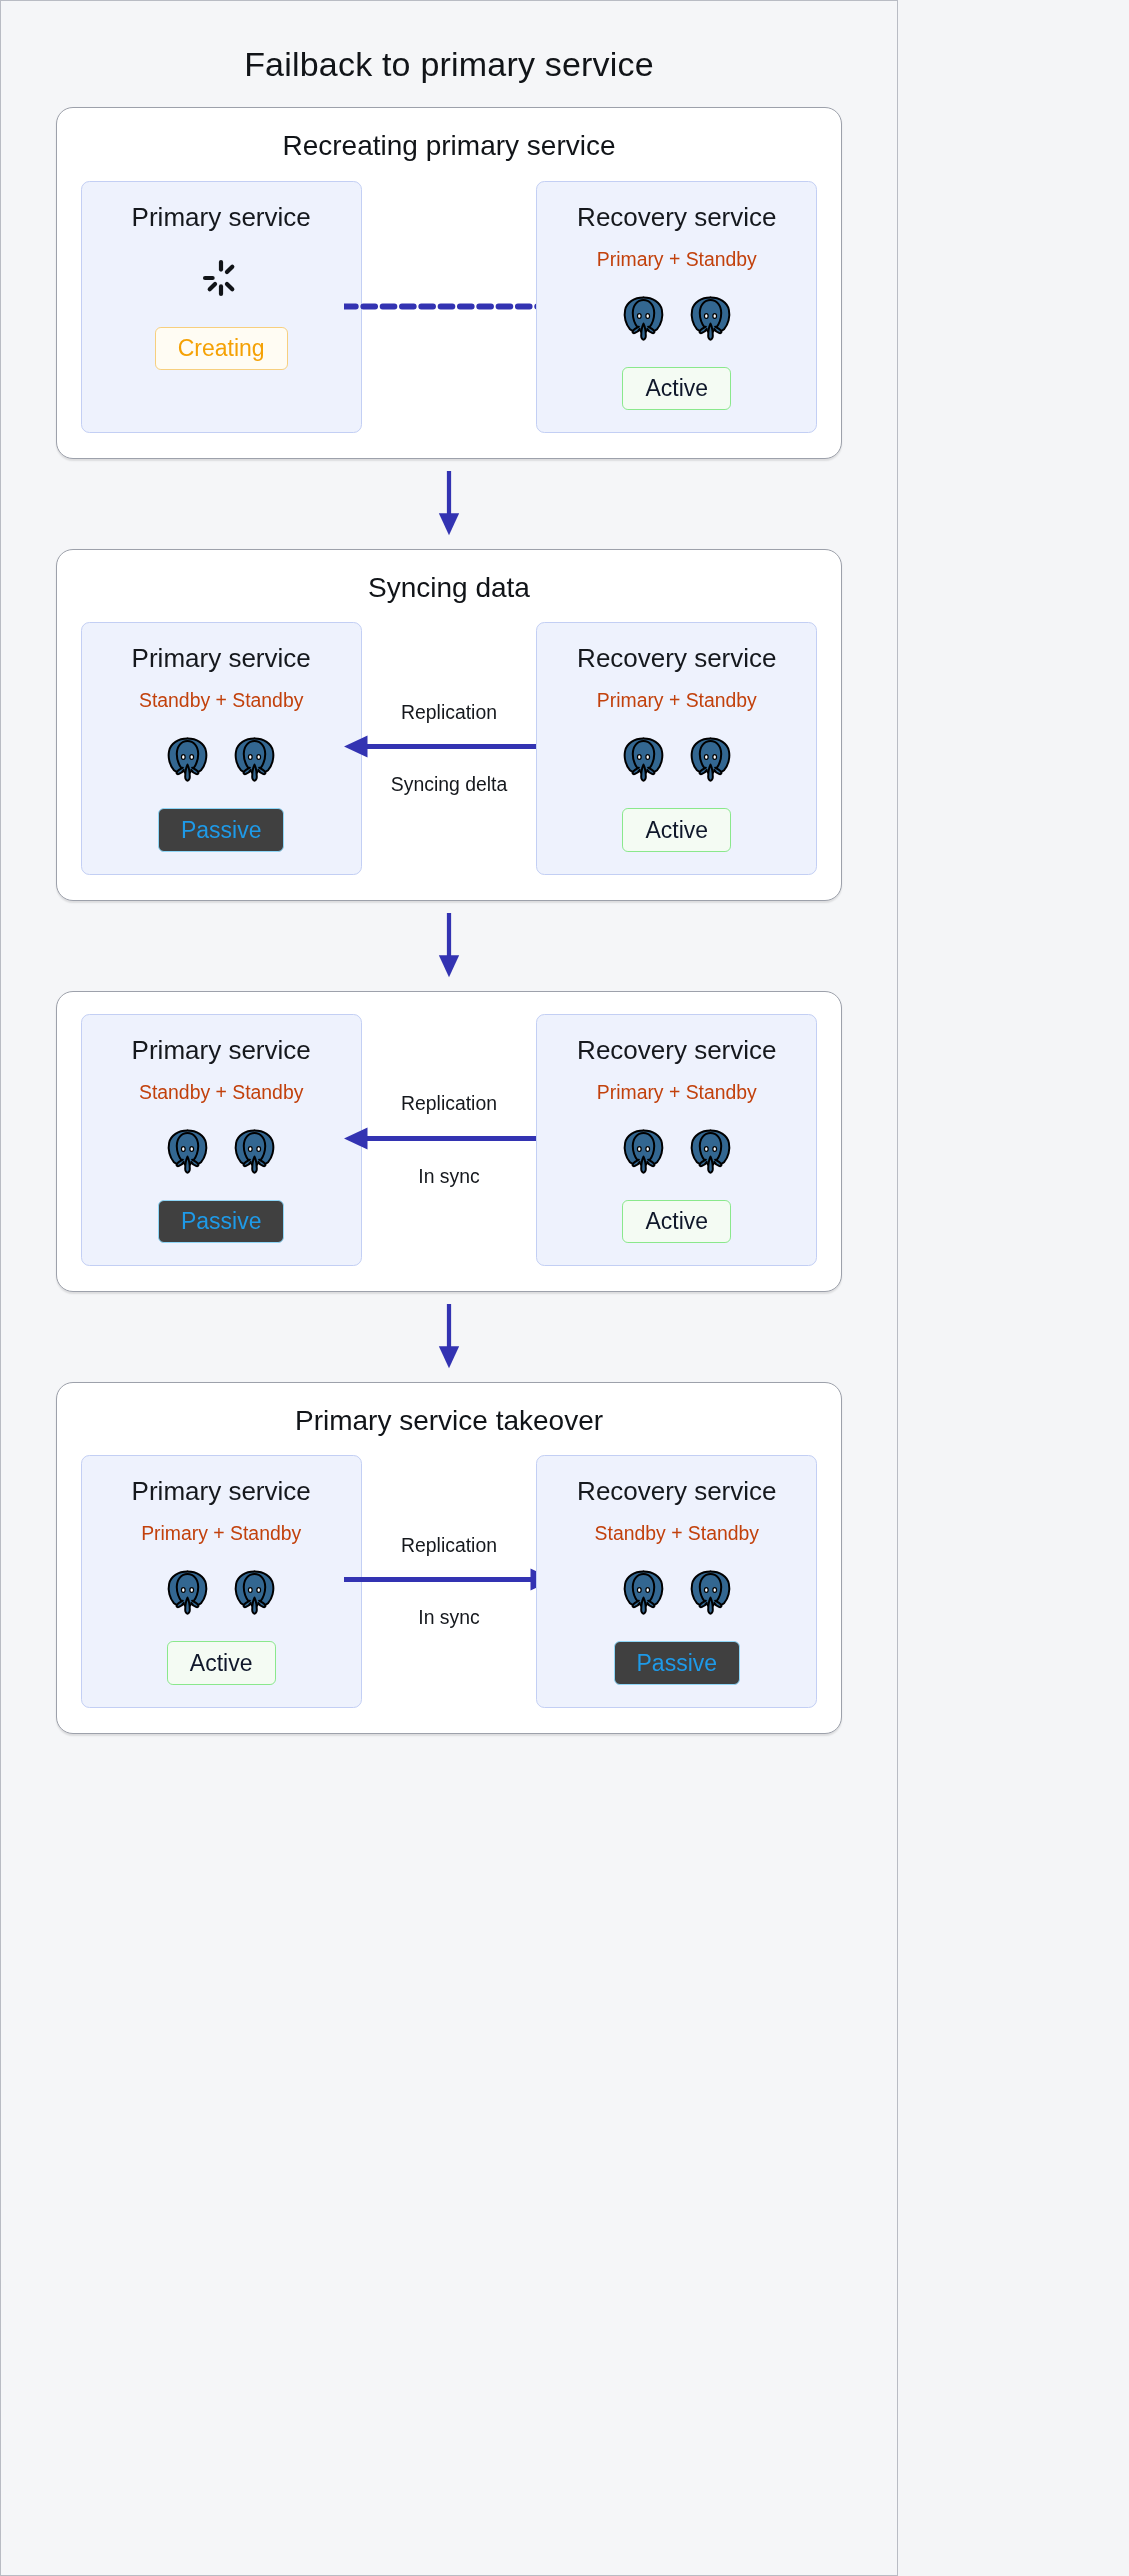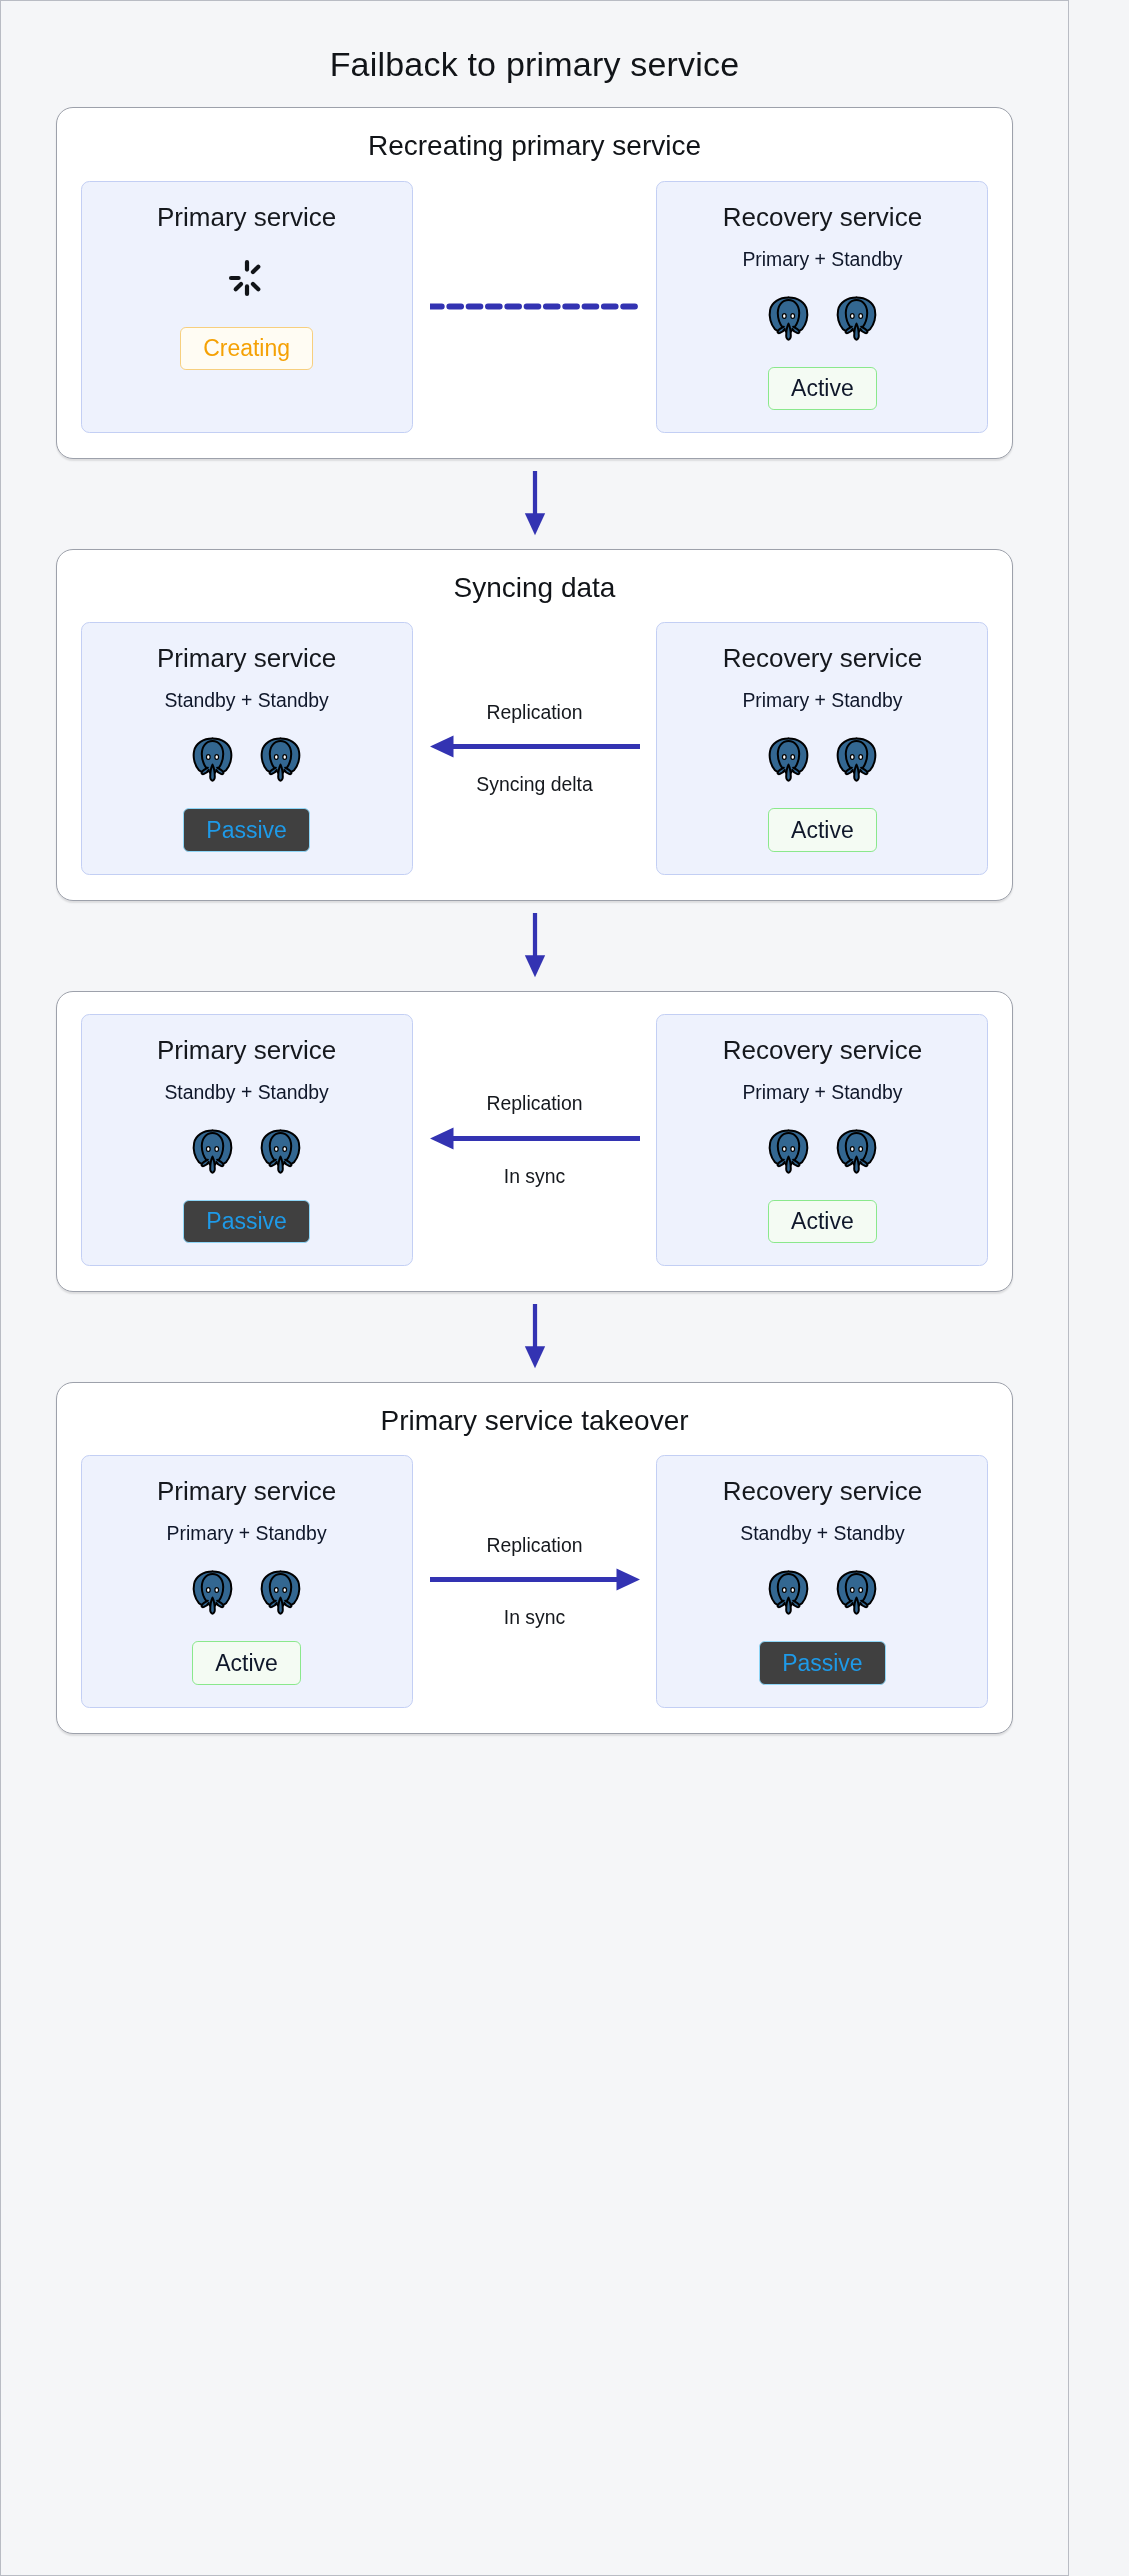--- a/index.html
+++ b/index.html
@@ -4,21 +4,21 @@
 <style>
   * { box-sizing: border-box; margin: 0; padding: 0; }
 
   html, body {
     width: 1130px;
     background: #f4f5f7;
     font-family: "Liberation Sans", sans-serif;
   }
 
   .page {
-    width: 1069px;
+    width: 898px;
     min-height: 2576px;
     background: #f5f6f8;
     border: 0.8px solid #b9bcc4;
     padding: 25px 55px 38px 55px;
   }
 
   .page-title {
     text-align: center;
     font-size: 34px;
     font-weight: 400;
@@ -66,21 +66,21 @@
   .card-title {
     font-size: 26px;
     font-weight: 400;
     color: #15181d;
     text-align: center;
   }
 
   .card-subtitle {
     font-size: 19.4px;
     font-weight: 400;
-    color: #0f172a;
+    color: #c2410c;
     text-align: center;
     margin-top: 15px;
   }
 
   .elephants {
     display: flex;
     flex-direction: row;
     gap: 18.5px;
     margin-top: 22px;
     justify-content: center;

